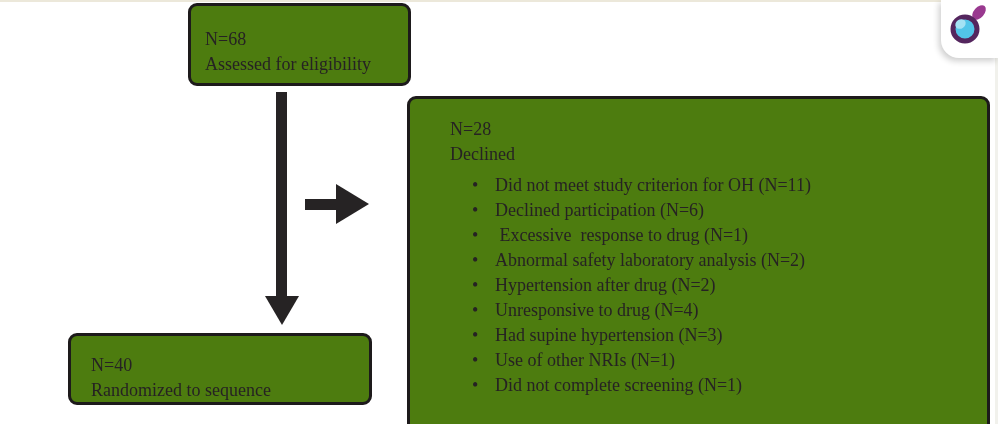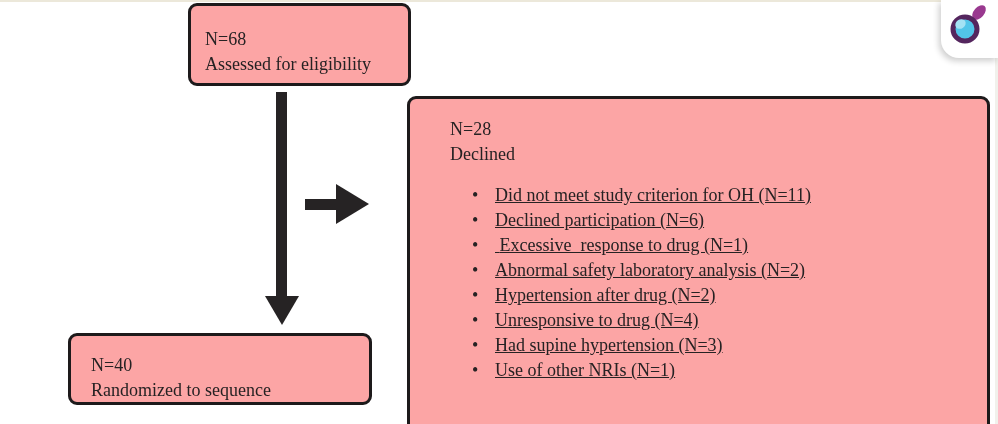--- a/index.html
+++ b/index.html
@@ -22,37 +22,36 @@
   .right-edge-line {
     position: absolute;
     right: 0; top: 0;
     width: 3px; height: 424px;
     background: #f1f1ec;
   }
   .stage { position: absolute; left: 0; top: 0; width: 998px; height: 424px; }
 
   .flow-box {
     position: absolute;
-    background: #fca5a5;
+    background: #4d7c0f;
     border: 3px solid #1d1a1b;
     border-radius: 9px;
     font-size: 18px;
     line-height: 25px;
   }
   .box-eligibility { left: 188px; top: 3px; width: 223px; height: 83px; padding: 21px 8px 0 14px; }
   .box-randomized  { left: 68px;  top: 333px; width: 304px; height: 72px; padding: 17px 8px 0 20px; }
   .box-excluded    { left: 407px; top: 96px;  width: 583px; height: 374px; padding: 18px 12px 0 40px; }
 
   .box-line { white-space: pre-wrap; }
 
   .reason-list {
     list-style: none;
-    margin-top: 16px;
+    margin-top: 6px;
     padding-left: 22px;
-    text-decoration: underline;
   }
   .reason-list li {
     position: relative;
     padding-left: 23px;
     line-height: 25px;
     white-space: pre-wrap;
   }
   .reason-list li::before {
     content: "\2022";
     position: absolute;
@@ -120,20 +119,21 @@
     <div class="box-line">Declined</div>
     <ul class="reason-list">
       <li>Did not meet study criterion for OH (N=11)</li>
       <li>Declined participation (N=6)</li>
       <li> Excessive  response to drug (N=1)</li>
       <li>Abnormal safety laboratory analysis (N=2)</li>
       <li>Hypertension after drug (N=2)</li>
       <li>Unresponsive to drug (N=4)</li>
       <li>Had supine hypertension (N=3)</li>
       <li>Use of other NRIs (N=1)</li>
+      <li>Did not complete screening (N=1)</li>
     </ul>
   </div>
 
 </div>
 
 <div class="logo-card">
   <svg width="57" height="58" viewBox="0 0 57 58" aria-hidden="true">
 
     <ellipse cx="38" cy="12.5" rx="8.5" ry="5.2" fill="#99398f" transform="rotate(-49 38 12.5)"></ellipse>
 

